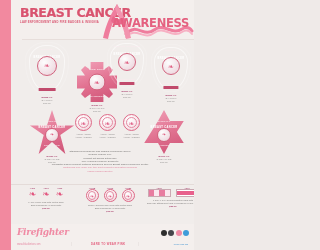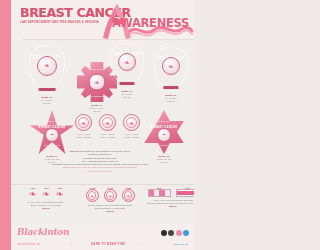--- a/index.html
+++ b/index.html
@@ -377,21 +377,21 @@
           <div class="bar b2"></div>
         </div>
       </div>
       <div class="cap2" style="margin-top:2px;">1-3/8" x 1/4" Commendation bars with</div>
       <div class="cap2">slide bar attachment and in Rhodium or Gol-Tone</div>
       <div class="price">$22.00</div>
     </div>
   </div>
 
   <div class="footer">
-    <div class="logo">Blackinton</div>
+    <div class="logo">Firefighter</div>
     <div class="f-url">www.blackinton.com</div>
     <div class="f-sep1">|</div>
     <div class="f-tag">DARE TO WEAR PINK</div>
     <div class="f-sep2">|</div>
     <div class="f-follow">FOLLOW US</div>
     <div class="socials">
       <span style="background:#2d2d2d"></span>
       <span style="background:#45454a"></span>
       <span style="background:#f08aa4"></span>
       <span style="background:#3f9cd9"></span>

